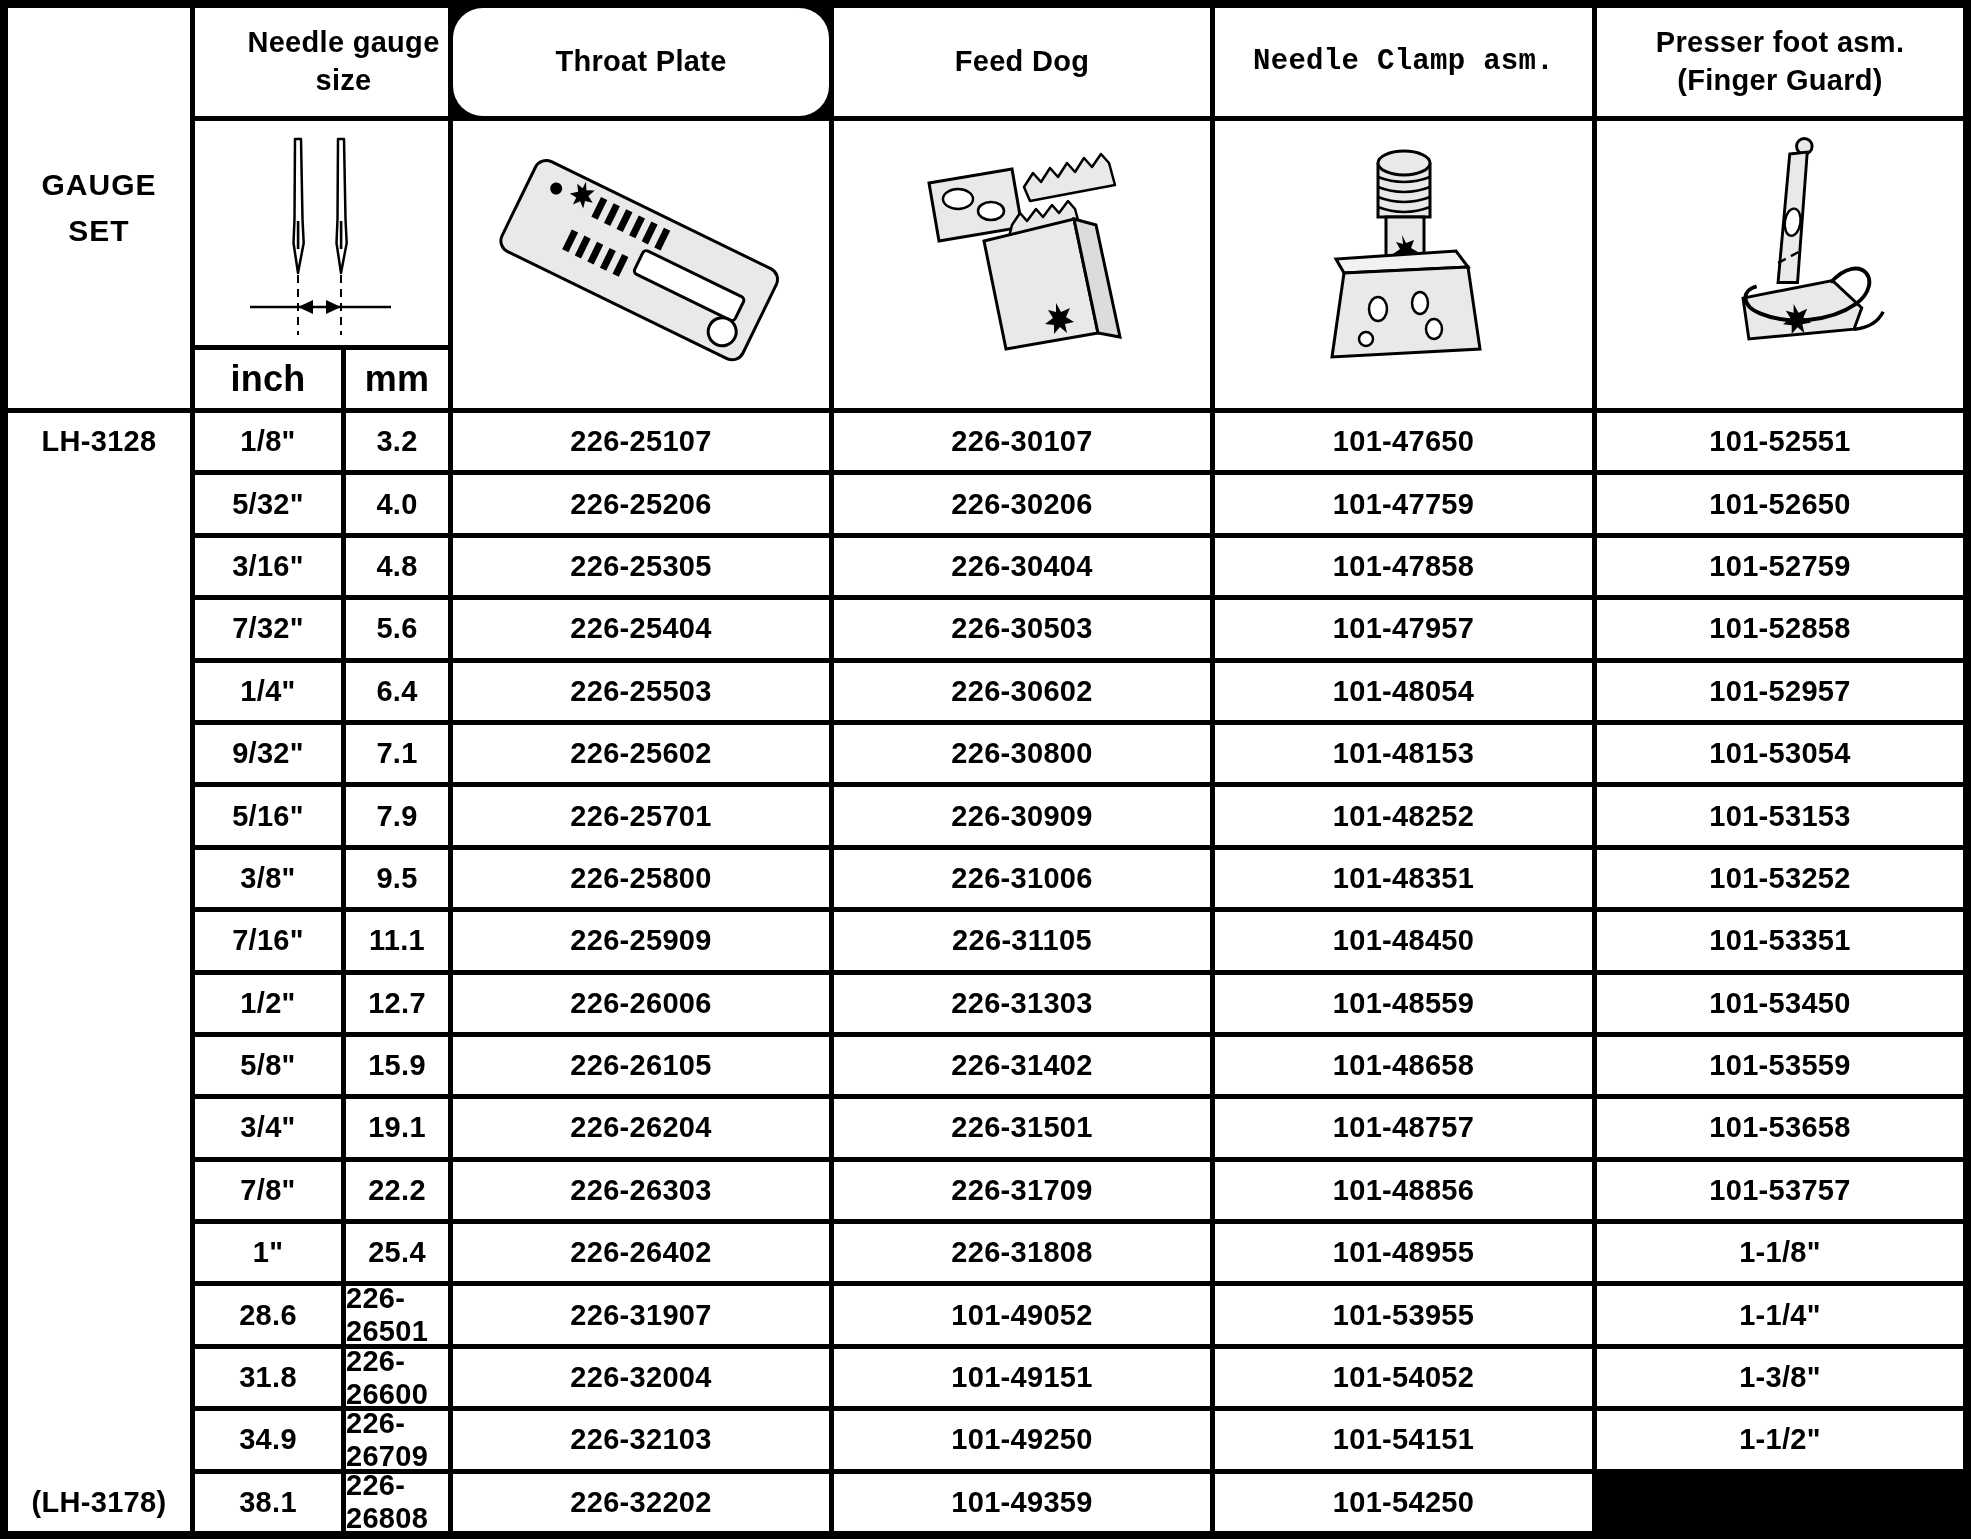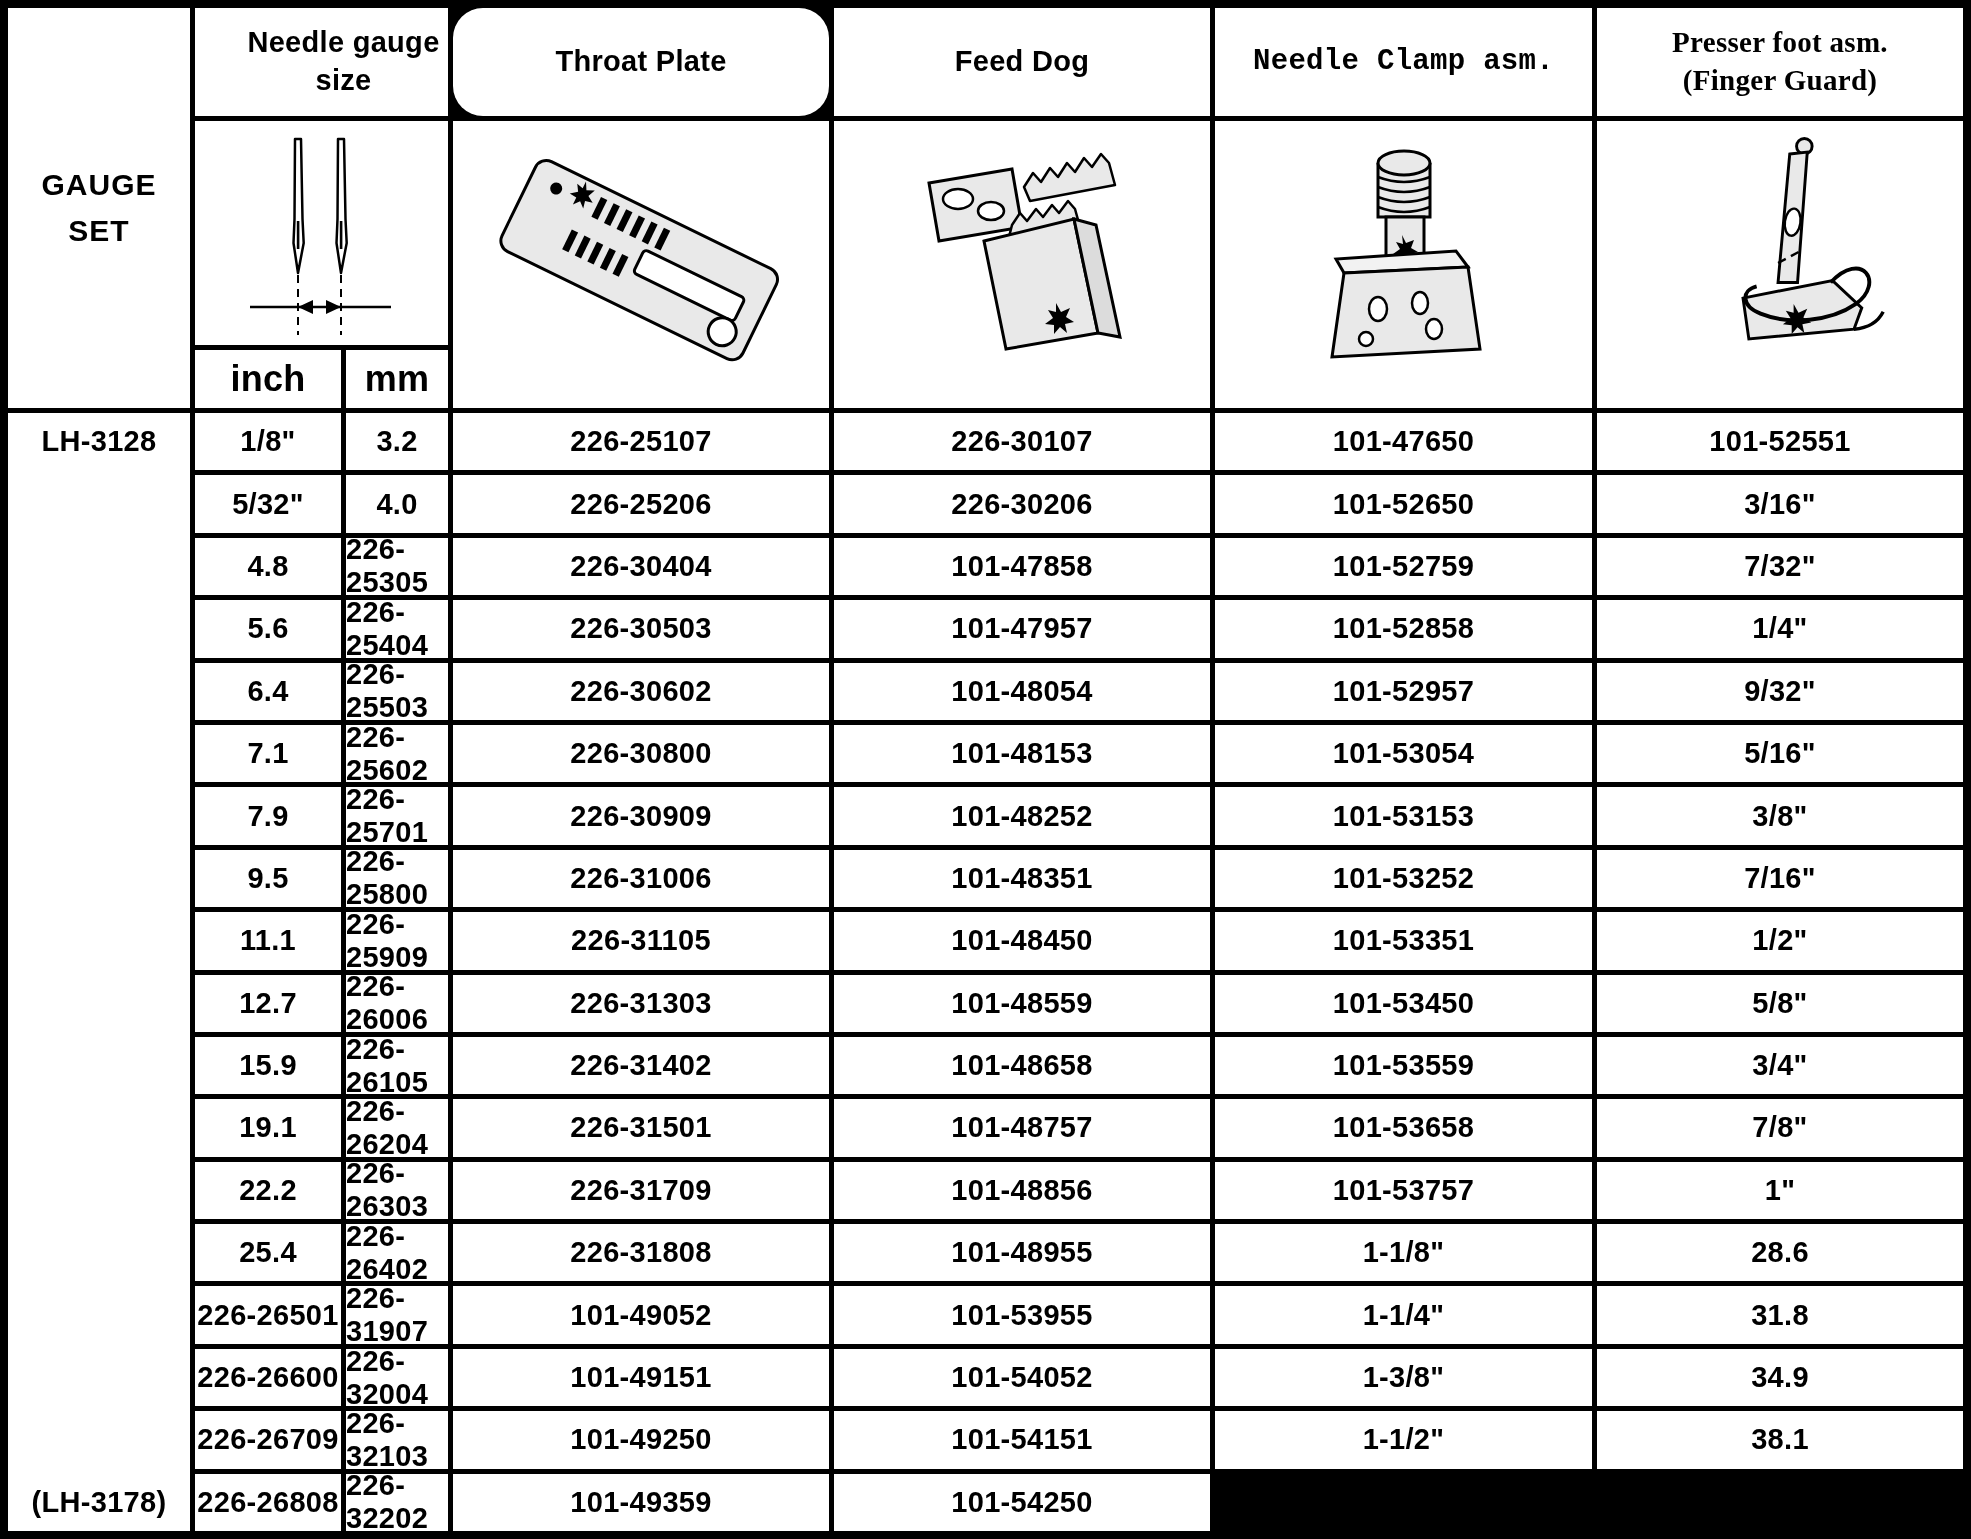--- a/index.html
+++ b/index.html
@@ -31,21 +31,21 @@
     overflow: hidden;
   }
 
   .hdr { white-space: pre-line; text-align: center; line-height: 1.3; }
 
   .c-gauge   { grid-column: 1; grid-row: 1 / 4; font-size: 30px; line-height: 1.55; letter-spacing: 1px; }
   .c-ngs     { grid-column: 2 / 4; grid-row: 1; padding-left: 44px; }
   .c-tp-h    { grid-column: 4; grid-row: 1; border-radius: 30px; }
   .c-fd-h    { grid-column: 5; grid-row: 1; }
   .c-nc-h    { grid-column: 6; grid-row: 1; font-family: Liberation Mono, monospace; }
-  .c-pf-h    { grid-column: 7; grid-row: 1; font-family: Liberation Serif, serif; }
+  .c-pf-h    { grid-column: 7; grid-row: 1; }
 
   .c-needle-art { grid-column: 2 / 4; grid-row: 2; }
   .c-inch    { grid-column: 2; grid-row: 3; font-size: 36px; }
   .c-mm      { grid-column: 3; grid-row: 3; font-size: 36px; }
 
   .c-tp-art  { grid-column: 4; grid-row: 2 / 4; }
   .c-fd-art  { grid-column: 5; grid-row: 2 / 4; }
   .c-nc-art  { grid-column: 6; grid-row: 2 / 4; }
   .c-pf-art  { grid-column: 7; grid-row: 2 / 4; }
 
@@ -171,20 +171,21 @@
 <div class="cell val">1/8"</div>
     <div class="cell val">3.2</div>
     <div class="cell val">226-25107</div>
     <div class="cell val">226-30107</div>
     <div class="cell val">101-47650</div>
     <div class="cell val">101-52551</div>
     <div class="cell val">5/32"</div>
     <div class="cell val">4.0</div>
     <div class="cell val">226-25206</div>
     <div class="cell val">226-30206</div>
+    <div class="cell val">101-47759</div>
     <div class="cell val">101-52650</div>
     <div class="cell val">3/16"</div>
     <div class="cell val">4.8</div>
     <div class="cell val">226-25305</div>
     <div class="cell val">226-30404</div>
     <div class="cell val">101-47858</div>
     <div class="cell val">101-52759</div>
     <div class="cell val">7/32"</div>
     <div class="cell val">5.6</div>
     <div class="cell val">226-25404</div>

